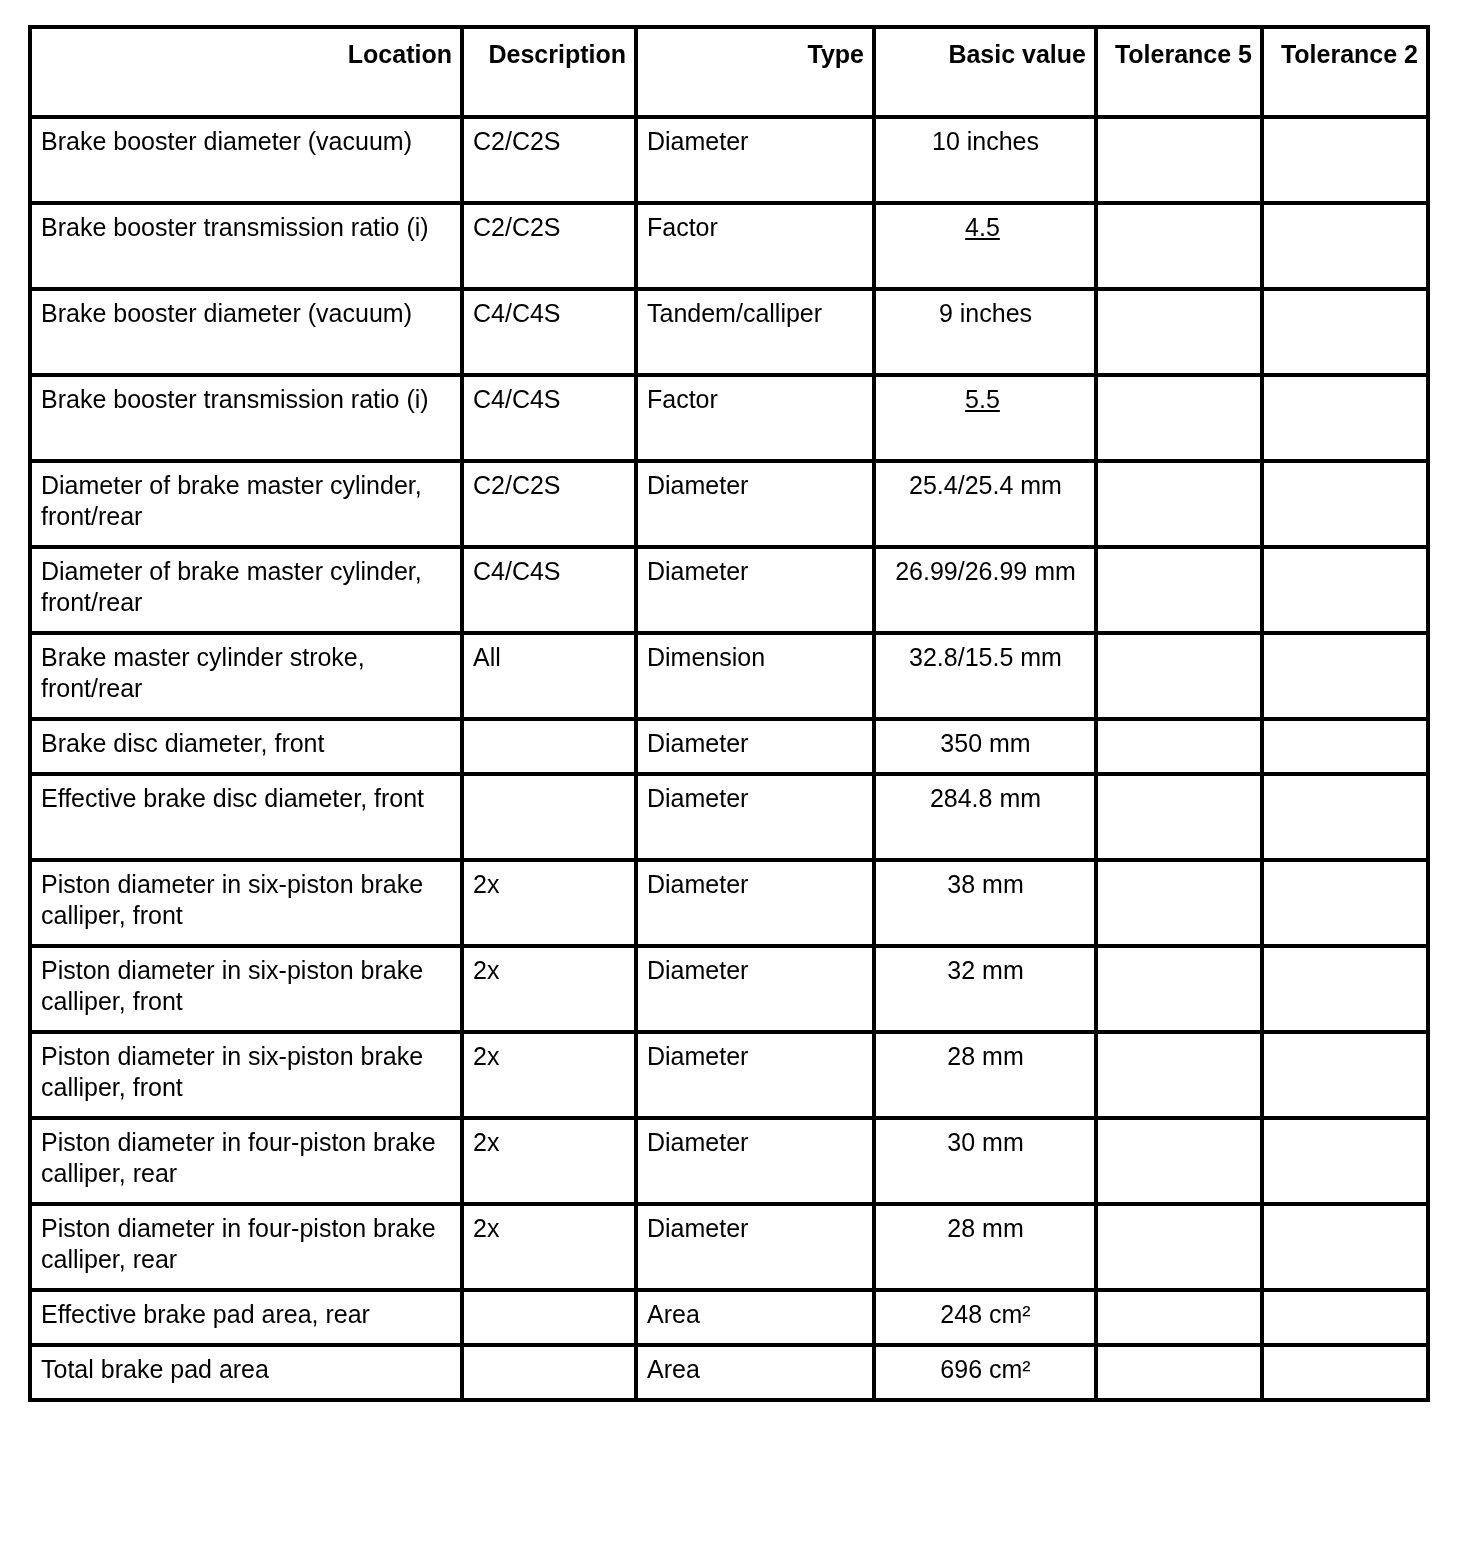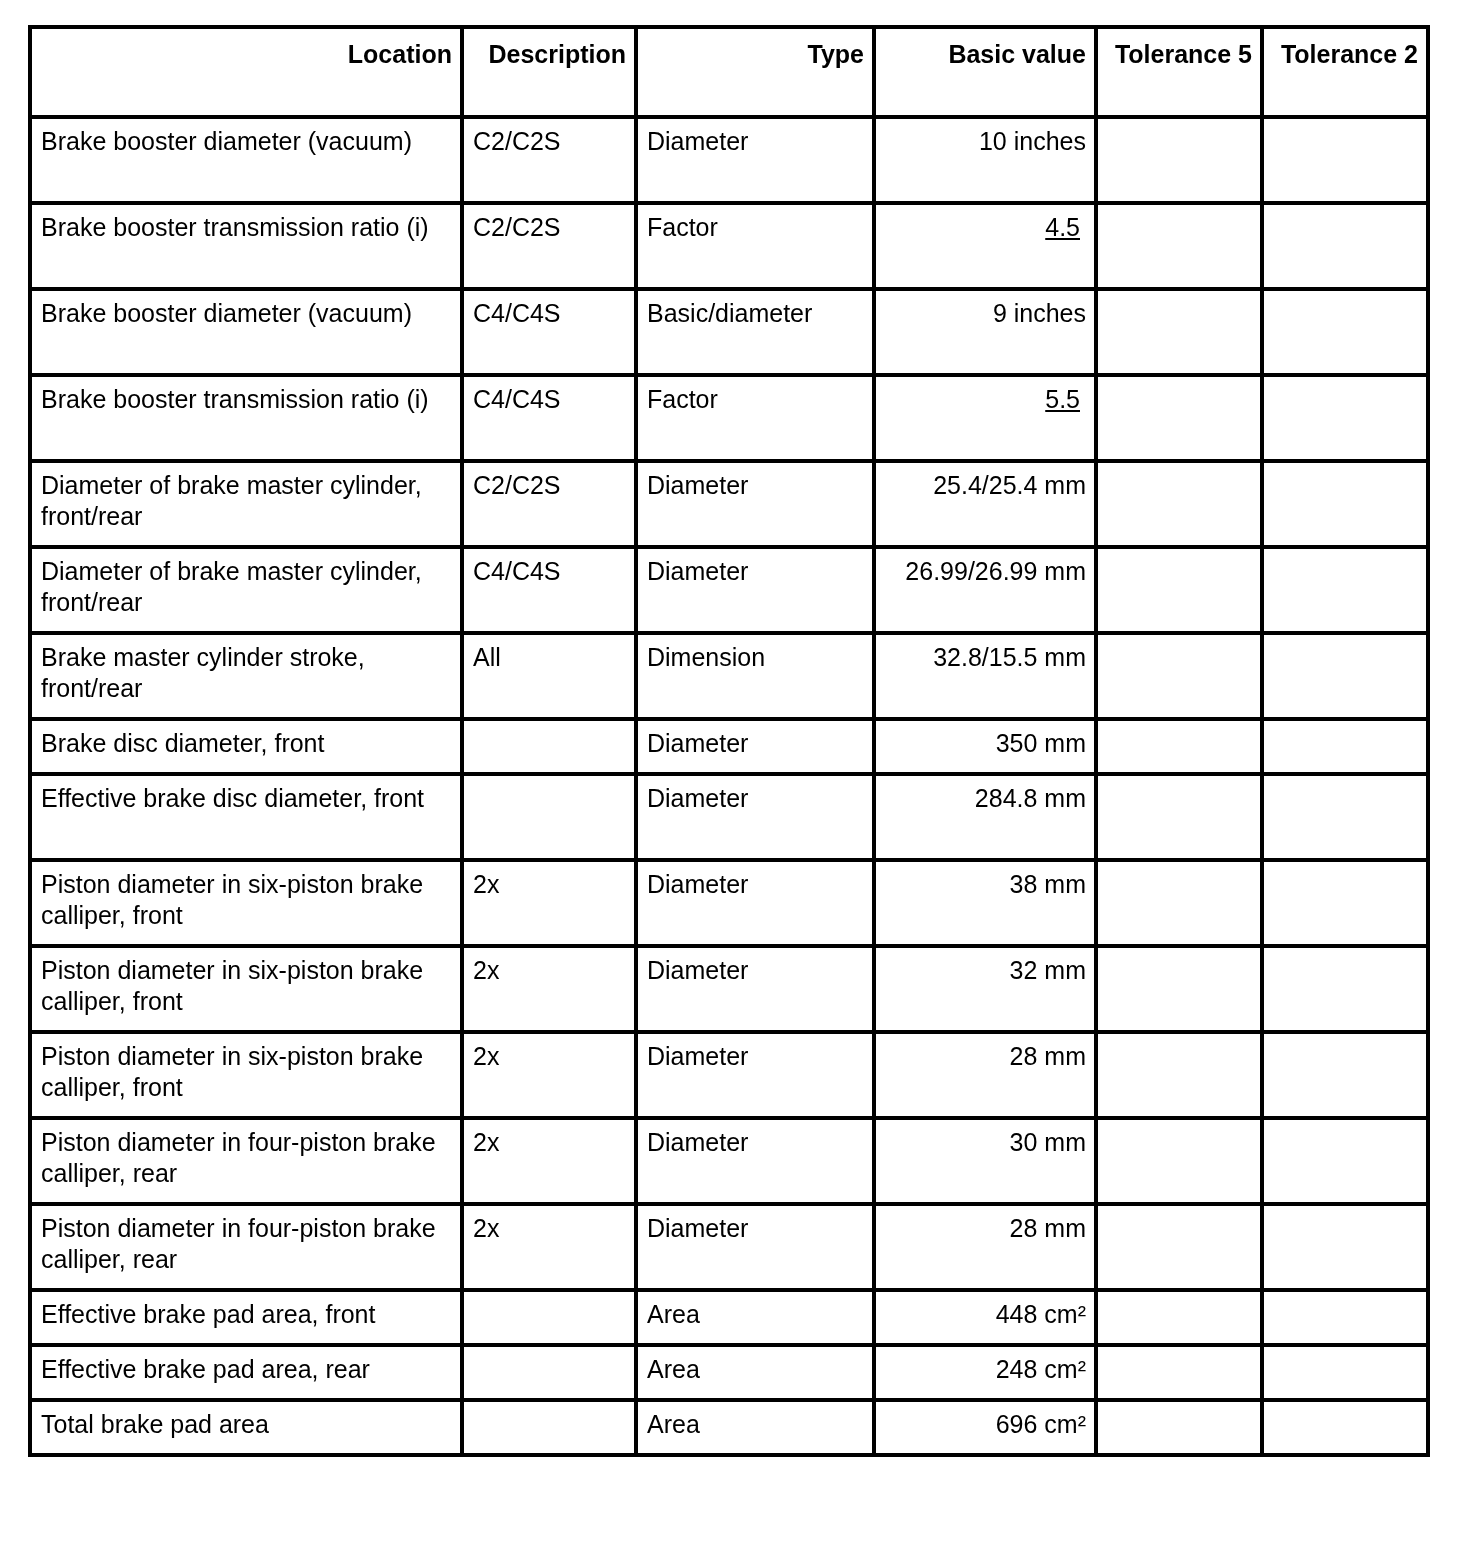--- a/index.html
+++ b/index.html
@@ -40,21 +40,21 @@
     }
     table.spec th {
       font-weight: bold;
       text-align: right;
       height: 68px;
       padding-top: 10px;
     }
     table.spec tr.two-line td { height: 67px; }
     table.spec tr.one-line td { height: 36px; }
     table.spec td.basic {
-      text-align: right;
+      text-align: center;
       padding-right: 8px;
       white-space: nowrap;
     }
     table.spec td.basic.pad-extra { padding-right: 14px; text-decoration: underline; }
   </style>
 </head>
 <body>
 
 <table class="spec">
   <colgroup>
@@ -88,21 +88,21 @@
       <td>Brake booster transmission ratio (i)</td>
       <td>C2/C2S</td>
       <td>Factor</td>
       <td class="basic pad-extra">4.5</td>
       <td></td>
       <td></td>
     </tr>
     <tr class="two-line">
       <td>Brake booster diameter (vacuum)</td>
       <td>C4/C4S</td>
-      <td>Basic/diameter</td>
+      <td>Tandem/calliper</td>
       <td class="basic">9 inches</td>
       <td></td>
       <td></td>
     </tr>
     <tr class="two-line">
       <td>Brake booster transmission ratio (i)</td>
       <td>C4/C4S</td>
       <td>Factor</td>
       <td class="basic pad-extra">5.5</td>
       <td></td>
@@ -182,28 +182,20 @@
     </tr>
     <tr class="two-line">
       <td>Piston diameter in four-piston brake calliper, rear</td>
       <td>2x</td>
       <td>Diameter</td>
       <td class="basic">28 mm</td>
       <td></td>
       <td></td>
     </tr>
     <tr class="one-line">
-      <td>Effective brake pad area, front</td>
-      <td></td>
-      <td>Area</td>
-      <td class="basic">448 cm²</td>
-      <td></td>
-      <td></td>
-    </tr>
-    <tr class="one-line">
       <td>Effective brake pad area, rear</td>
       <td></td>
       <td>Area</td>
       <td class="basic">248 cm²</td>
       <td></td>
       <td></td>
     </tr>
     <tr class="one-line">
       <td>Total brake pad area</td>
       <td></td>

